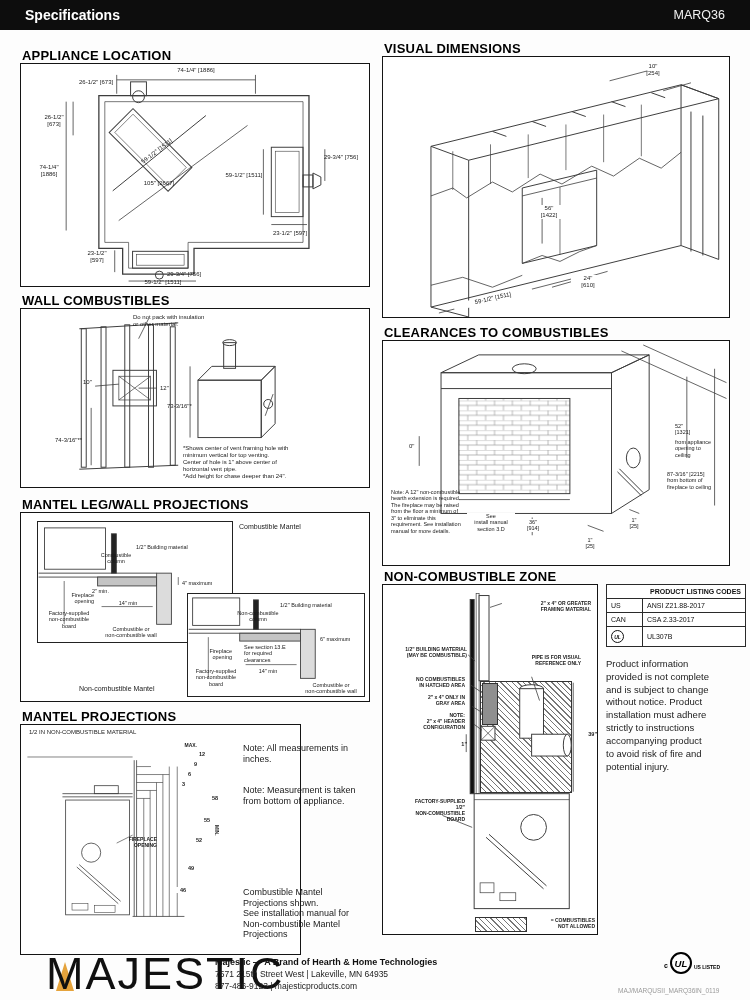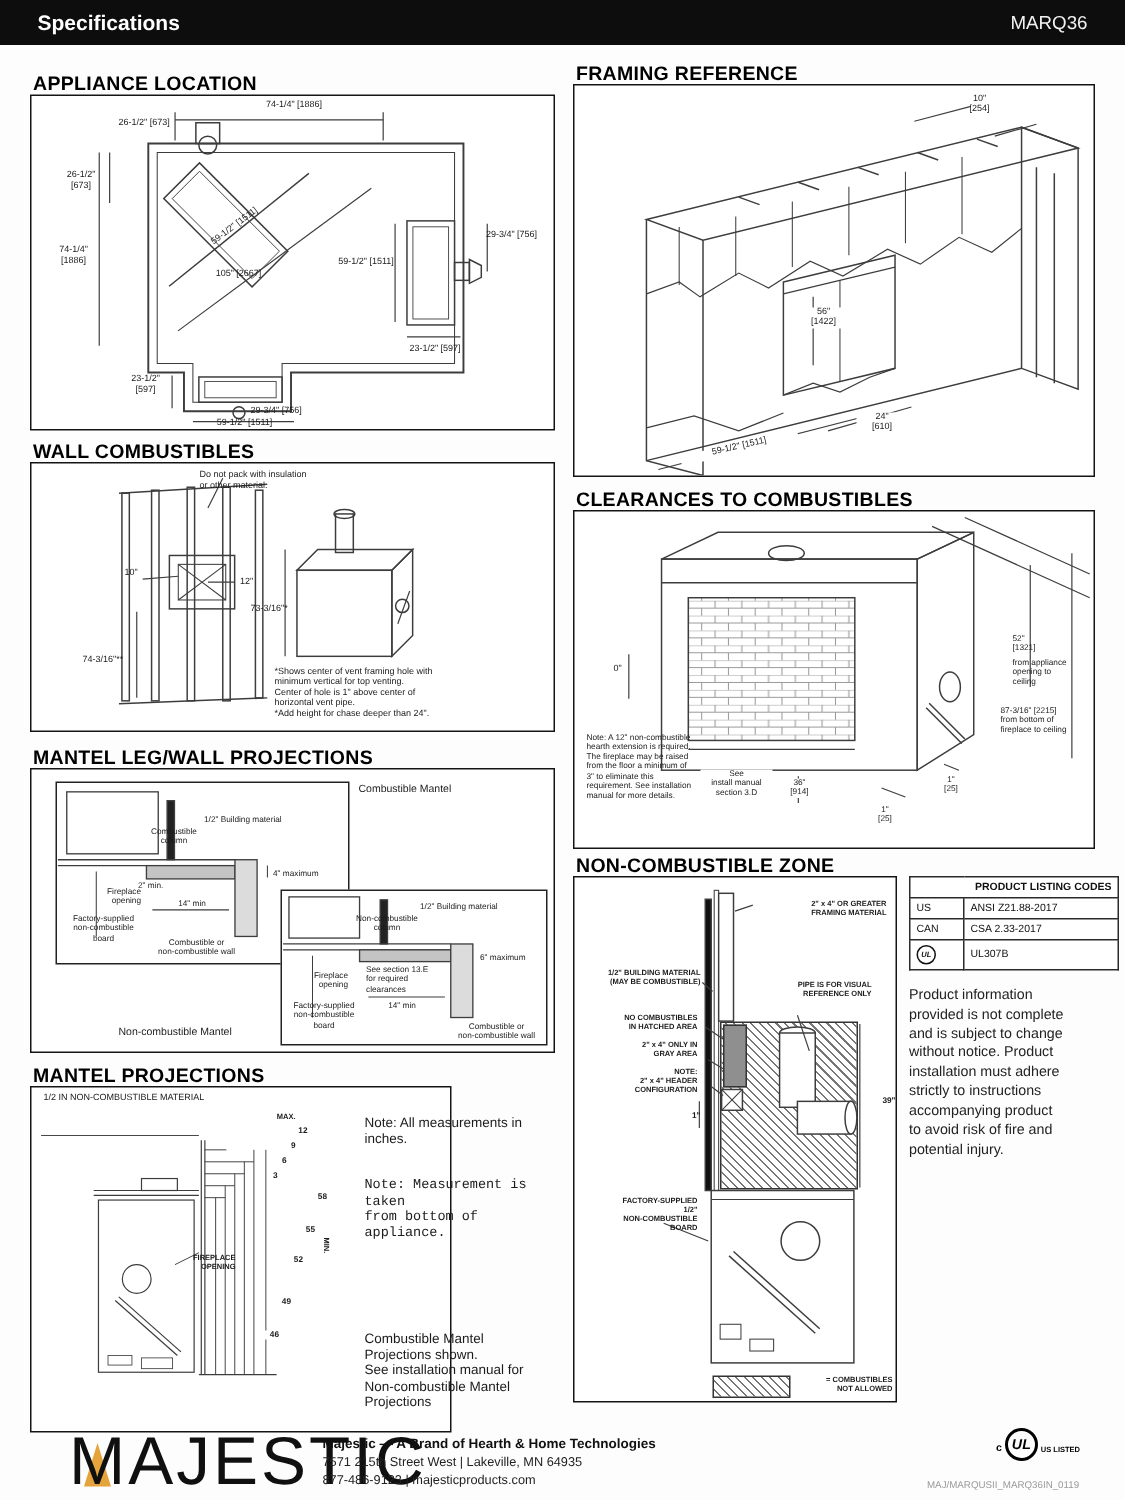--- a/index.html
+++ b/index.html
@@ -237,30 +237,30 @@
     <div class="t s55 b" style="left:181px;top:70px;width:16px;background:#fff;">58</div>
     <div class="t s55 b" style="left:173px;top:92px;width:16px;background:#fff;">55</div>
     <div class="t s55 b" style="left:165px;top:112px;width:16px;background:#fff;">52</div>
     <div class="t s55 b" style="left:157px;top:140px;width:16px;background:#fff;">49</div>
     <div class="t s55 b" style="left:149px;top:162px;width:16px;background:#fff;">46</div>
     <div class="t s5 b vert" style="left:192px;top:100px;background:#fff;">MIN.</div>
     <div class="t s5 b r pre" style="left:92px;top:112px;width:44px;">FIREPLACE
 OPENING</div>
     <div class="t s9 pre" style="left:222px;top:18px;width:122px;">Note: All measurements in
 inches.</div>
-    <div class="t s9 pre" style="left:222px;top:60px;width:122px;font-family:Liberation Mono, monospace;">Note: Measurement is taken
+    <div class="t s9 pre" style="left:222px;top:60px;width:122px;">Note: Measurement is taken
 from bottom of appliance.</div>
     <div class="t s9 pre" style="left:222px;top:162px;width:122px;">Combustible Mantel
 Projections shown.
 See installation manual for
 Non-combustible Mantel
 Projections</div>
   </div>
 
-  <div class="sec-title" style="left:384px;top:41px;">FRAMING REFERENCE</div>
+  <div class="sec-title" style="left:384px;top:41px;">VISUAL DIMENSIONS</div>
   <div class="box" style="left:382px;top:56px;width:348px;height:262px;">
     <svg class="art" viewBox="0 0 348 262">
       <g stroke="#3d3d3d" stroke-width="1" fill="none">
         <polygon points="48,90 300,28 338,42 86,104"></polygon>
         <polygon points="300,28 338,42 338,204 300,190"></polygon>
         <path d="M48 90 V252 L86 262 M86 104 V262"></path>
         <path d="M48 252 L300 190"></path>
         <line x1="110" y1="75" x2="124" y2="80"></line>
           <line x1="150" y1="65" x2="164" y2="70"></line>
         <line x1="190" y1="55" x2="204" y2="60"></line>

